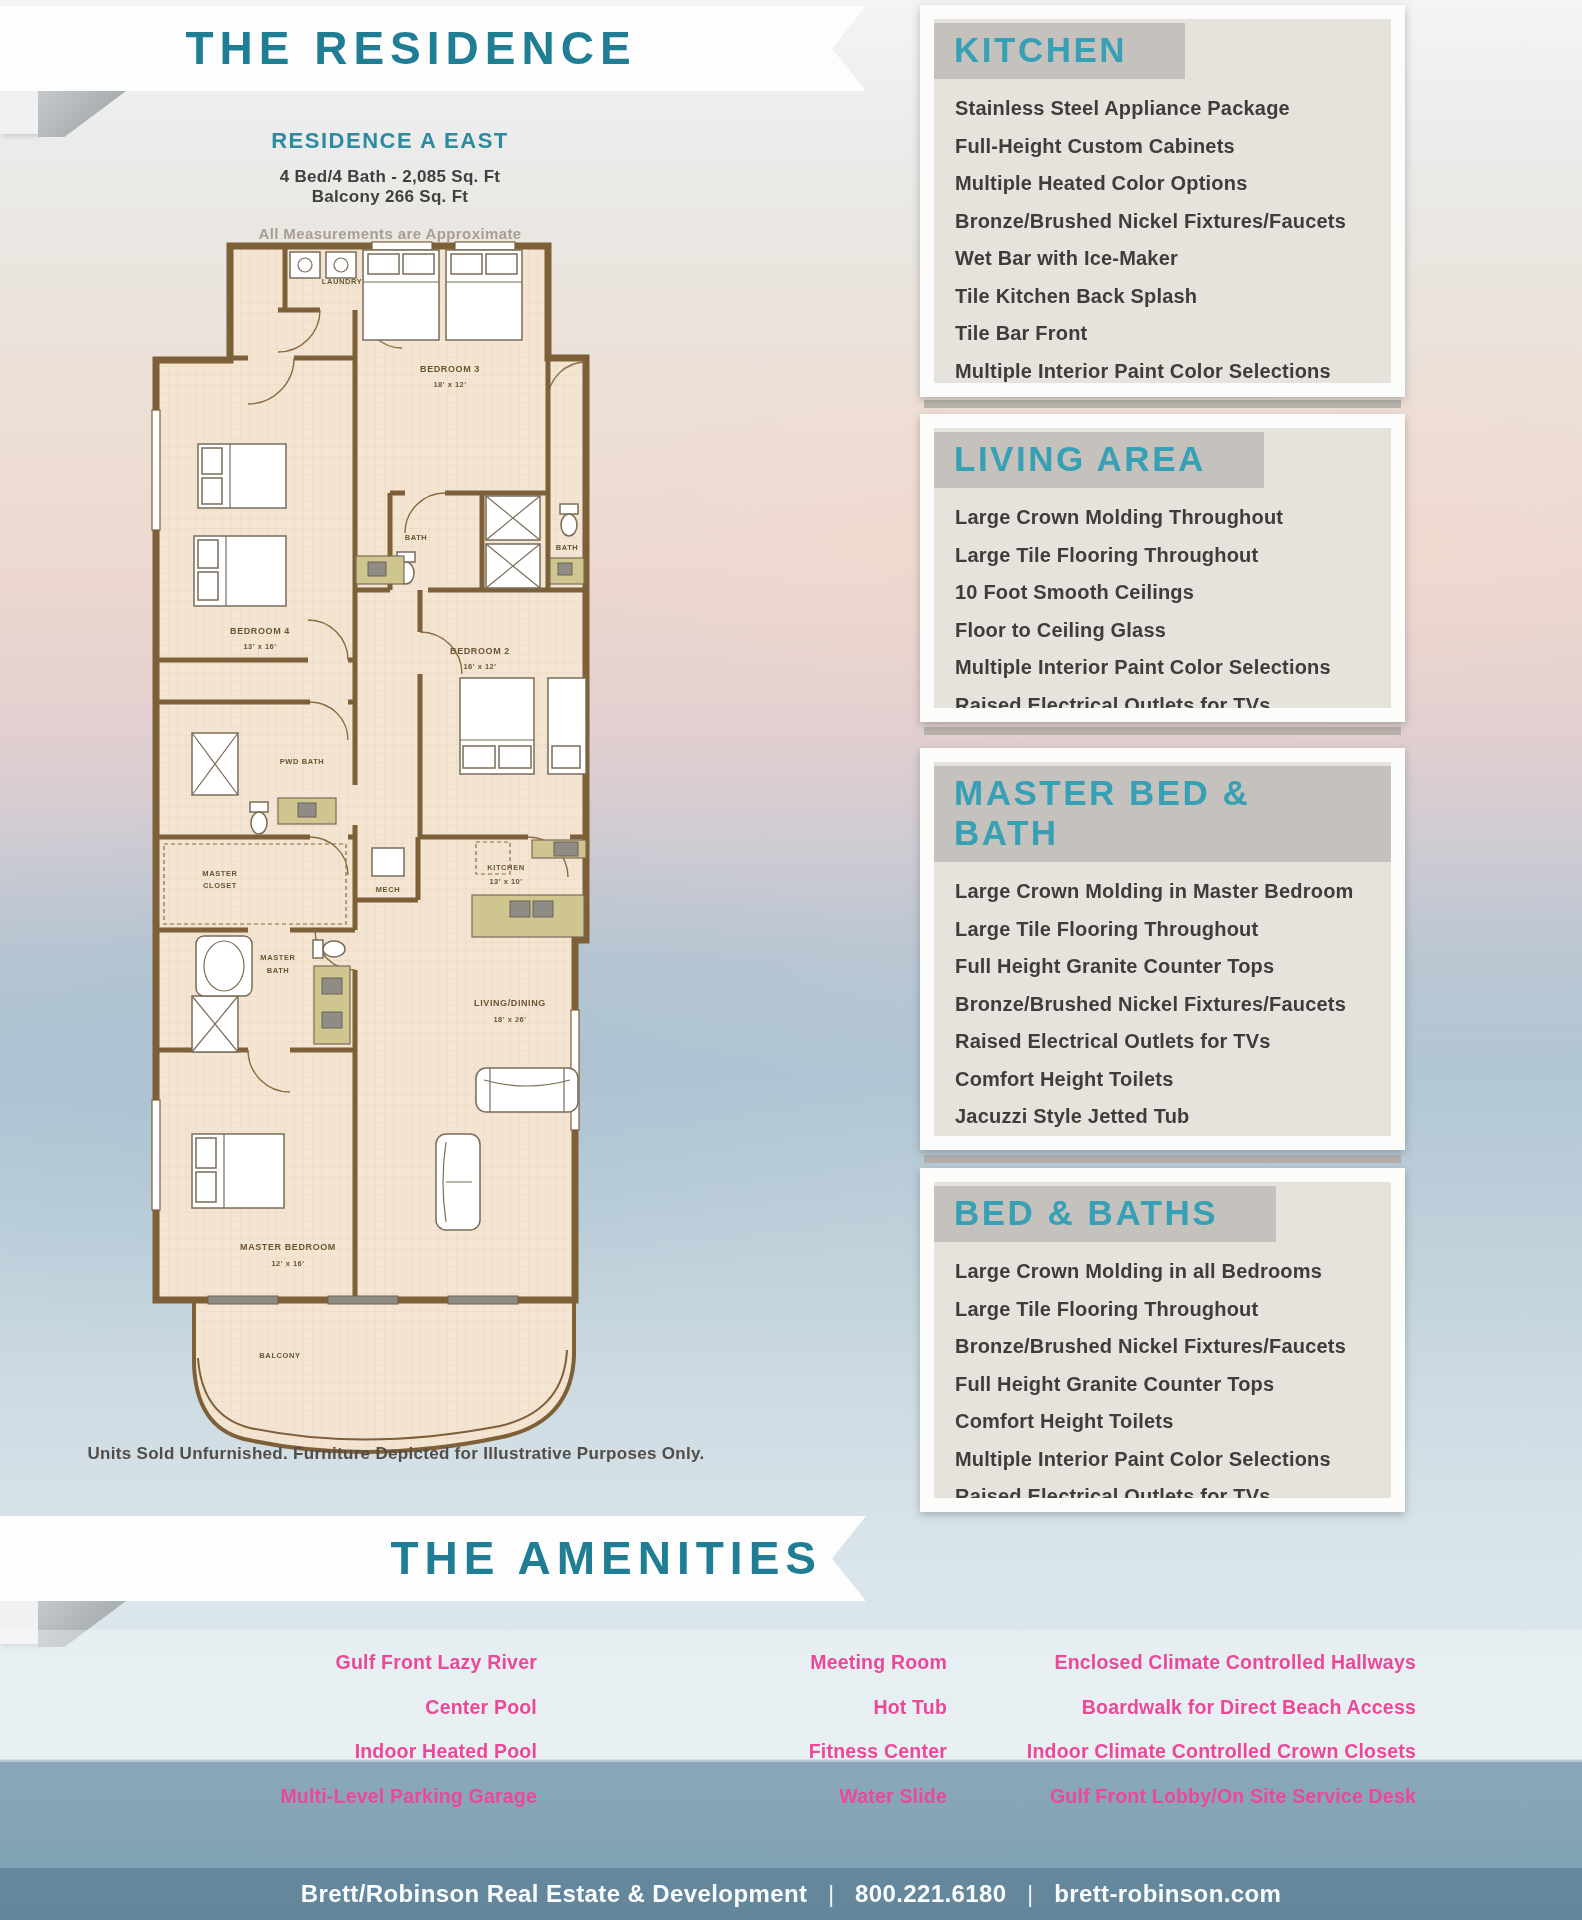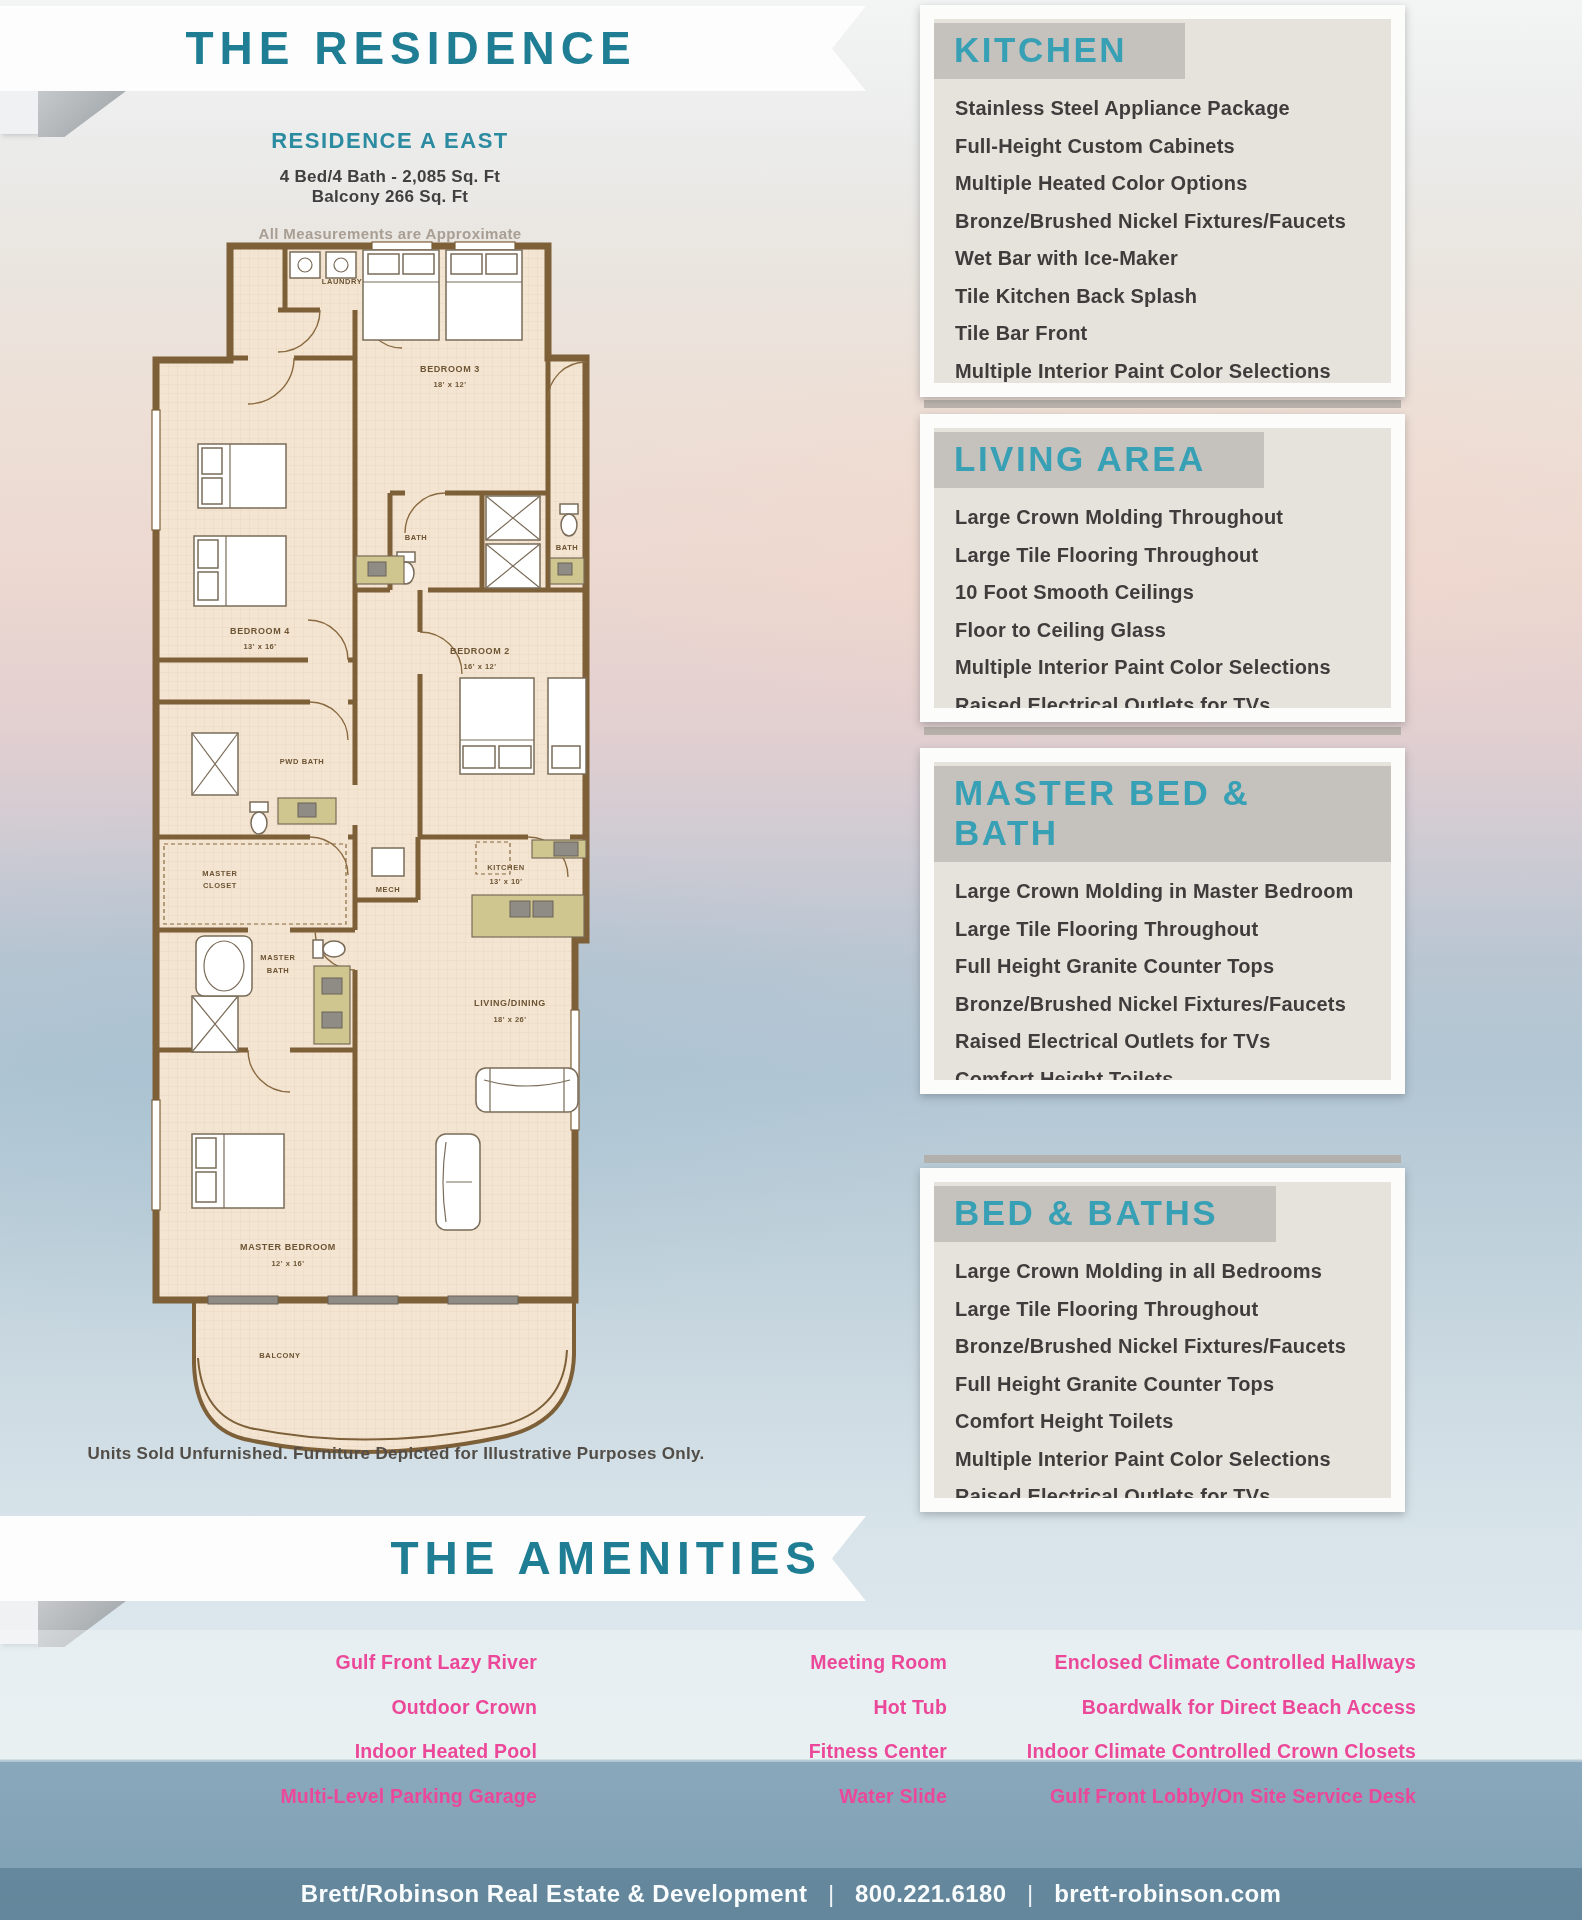--- a/index.html
+++ b/index.html
@@ -323,21 +323,21 @@
     <li>Large Crown Molding Throughout</li>
         <li>Large Tile Flooring Throughout</li>
         <li>10 Foot Smooth Ceilings</li>
         <li>Floor to Ceiling Glass</li>
         <li>Multiple Interior Paint Color Selections</li>
         <li>Raised Electrical Outlets for TVs</li>
       </ul>
   </div>
 </div>
 
-<div class="box" style="top:748px;height:346px;">
+<div class="box" style="top:748px;height:402px;">
   <div class="box-inner">
     <div class="box-hdr">
       <h2>MASTER BED &amp; BATH</h2>
     </div>
     <ul>
 
     <li>Large Crown Molding in Master Bedroom</li>
         <li>Large Tile Flooring Throughout</li>
         <li>Full Height Granite Counter Tops</li>
         <li>Bronze/Brushed Nickel Fixtures/Faucets</li>
@@ -371,21 +371,21 @@
 <div class="banner" style="top:1516px;text-align:right;">
   <span>THE AMENITIES</span>
 </div>
 <div class="fold" style="top:1601px;"></div>
 
 <div class="amenity-band"></div>
 <div class="amen-col" style="left:57px;">
   <ul>
 
   <li>Gulf Front Lazy River</li>
-      <li>Outdoor Crown</li>
+      <li>Center Pool</li>
       <li>Indoor Heated Pool</li>
       <li>Multi-Level Parking Garage</li>
     </ul>
 </div>
 <div class="amen-col" style="left:467px;">
   <ul>
 
   <li>Meeting Room</li>
       <li>Hot Tub</li>
       <li>Fitness Center</li>

